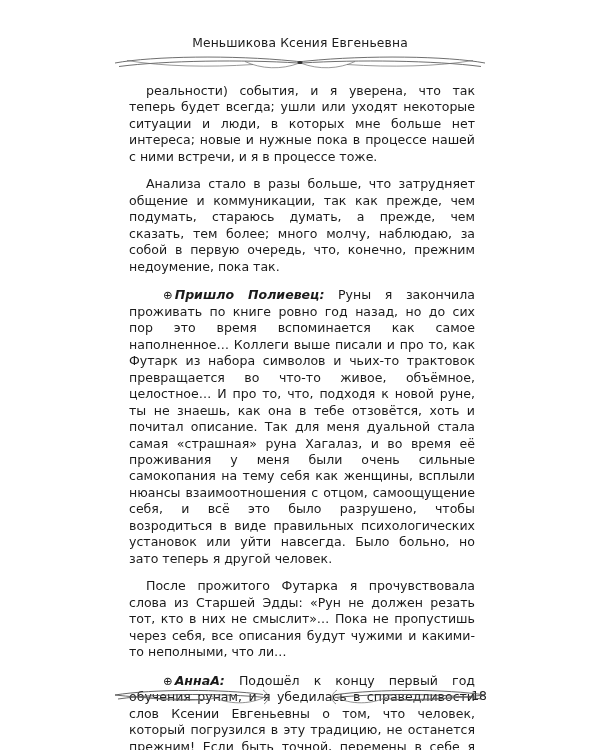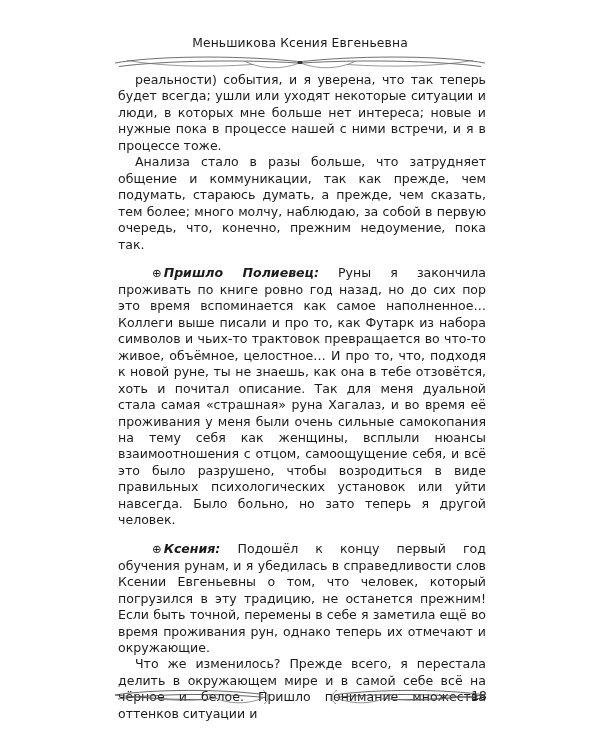--- a/index.html
+++ b/index.html
@@ -52,21 +52,21 @@
     top: 72px;
     width: 368px;
     font-size: 12.55px;
     line-height: 16.45px;
     text-align: justify;
     text-justify: inter-word;
     color: #1b1b1b;
   }
 
   .para {
-    margin: 0;
+    margin: 11px;
     text-indent: 17px;
     hyphens: manual;
   }
 
   
   .para.block-start {
     margin-top: 12.5px;
   }
 
   .speaker {
@@ -146,23 +146,26 @@
 
     <p class="para">
       <span>Анализа стало в разы больше, что затрудняет общение и коммуникации, так как прежде, чем подумать, стараюсь думать, а прежде, чем сказать, тем более; много молчу, наблюдаю, за собой в первую очередь, что, конечно, прежним недоумение, пока так.</span>
     </p>
 
     <p class="para block-start">
       <span class="speaker"><span class="speaker-mark">⊕</span><span>Пришло Полиевец:</span></span>
       <span>Руны я закончила проживать по книге ровно год назад, но до сих пор это время вспоминается как самое наполненное… Коллеги выше писали и про то, как Футарк из набора символов и чьих-то трактовок превращается во что-то живое, объёмное, целостное… И про то, что, подходя к новой руне, ты не знаешь, как она в тебе отзовётся, хоть и почитал описание. Так для меня дуальной стала самая «страшная» руна Хагалаз, и во время её проживания у меня были очень сильные самокопания на тему себя как женщины, всплыли нюансы взаимоотношения с отцом, самоощущение себя, и всё это было разрушено, чтобы возродиться в виде правильных психологических установок или уйти навсегда. Было больно, но зато теперь я другой человек.</span>
     </p>
 
+    <p class="para">
+      <span>После прожитого Футарка я прочувствовала слова из Старшей Эдды: «Рун не должен резать тот, кто в них не смыслит»… Пока не пропустишь через себя, все описания будут чужими и какими-то неполными, что ли…</span>
+    </p>
 
     <p class="para block-start">
-      <span class="speaker"><span class="speaker-mark">⊕</span><span>Ксения:</span></span>
+      <span class="speaker"><span class="speaker-mark">⊕</span><span>АннаА:</span></span>
       <span>Подошёл к концу первый год обучения рунам, и я убедилась в справедливости слов Ксении Евгеньевны о том, что человек, который погрузился в эту традицию, не останется прежним! Если быть точной, перемены в себе я заметила ещё во время проживания рун, однако теперь их отмечают и окружающие.</span>
     </p>
 
     <p class="para">
       <span>Что же изменилось? Прежде всего, я перестала делить в окружающем мире и в самой себе всё на чёрное и белое. Пришло понимание множества оттенков ситуации и</span>
     </p>
 
   </div>
 
   <div class="footer">

